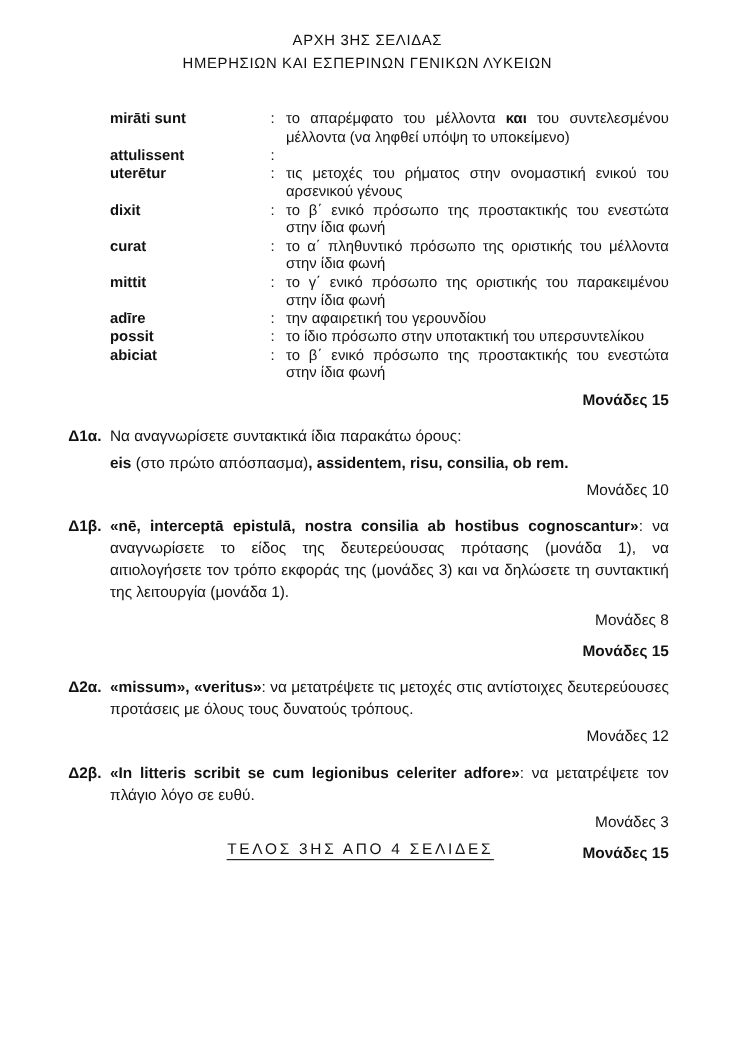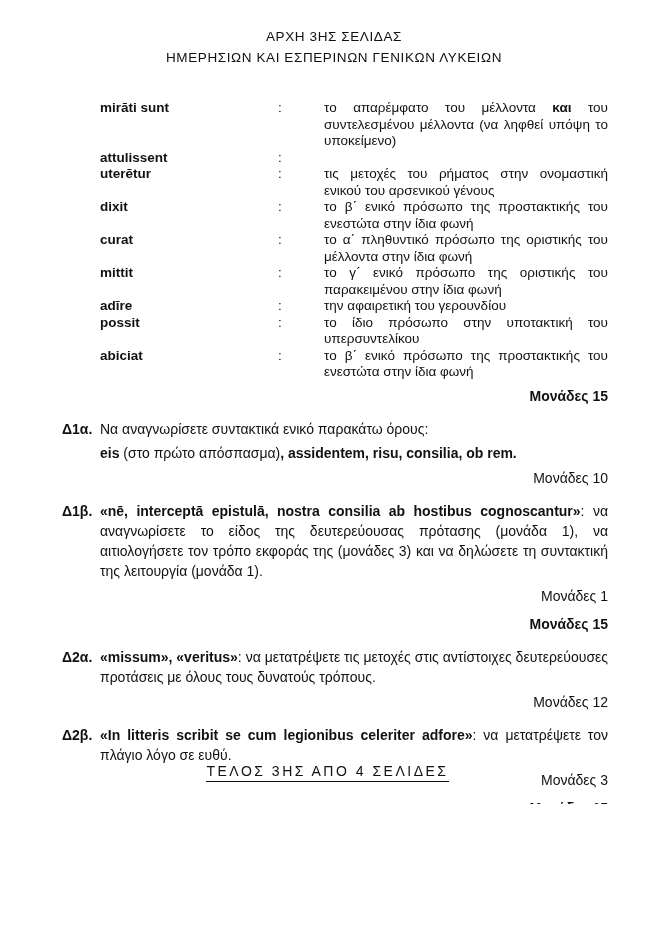--- a/index.html
+++ b/index.html
@@ -23,21 +23,21 @@
     font-size: 13.5px;
     line-height: 21px;
     letter-spacing: 0.6px;
   }
   
   .vocab {
     margin: 32px 60px 0 100px;
     font-size: 13.5px;
     line-height: 16.5px;
   }
-  .vrow { display: flex; align-items: flex-start; gap: 32px; }
+  .vrow { display: flex; align-items: flex-start; }
   .vterm { flex: 0 0 146px; font-weight: bold; }
   .vcolon { flex: 0 0 14px; }
   .vdef { flex: 1 1 auto; text-align: justify; }
   .seg-bold { font-weight: bold; }
   
   .points { text-align: right; font-size: 14px; }
   .vocab-points {
     margin: 7px 60px 0 0;
     font-weight: bold;
   }
@@ -144,42 +144,42 @@
 
   <div class="points vocab-points">Μονάδες 15</div>
 
   <div class="sections">
 
       <div class="section">
         <div class="sec-flex">
           <div class="slabel">Δ1α.</div>
           <div class="sbody">
 
-              <p class="spara"><span>Να αναγνωρίσετε συντακτικά ενικό παρακάτω όρους:</span></p>
+              <p class="spara"><span>Να αναγνωρίσετε συντακτικά ίδια παρακάτω όρους:</span></p>
 
               <p class="spara"><span class="seg-bold">eis</span><span> (στο πρώτο απόσπασμα)</span><span class="seg-bold">, assidentem, risu, consilia, ob rem.</span></p>
             </div>
         </div>
         <div class="sec-points">
 
             <div class="points" style="font-weight: normal;">Μονάδες 10</div>
           </div>
       </div>
 
       <div class="section">
         <div class="sec-flex">
           <div class="slabel">Δ1β.</div>
           <div class="sbody">
 
               <p class="spara"><span class="seg-bold">«nē, interceptā epistulā, nostra consilia ab hostibus cognoscantur»</span><span>: να αναγνωρίσετε το είδος της δευτερεύουσας πρότασης (μονάδα 1), να αιτιολογήσετε τον τρόπο εκφοράς της (μονάδες 3) και να δηλώσετε τη συντακτική της λειτουργία (μονάδα 1).</span></p>
             </div>
         </div>
         <div class="sec-points">
 
-            <div class="points" style="font-weight: normal;">Μονάδες 1</div>
+            <div class="points" style="font-weight: normal;">Μονάδες 8</div>
 
             <div class="points" style="font-weight: bold;">Μονάδες 15</div>
           </div>
       </div>
 
       <div class="section">
         <div class="sec-flex">
           <div class="slabel">Δ2α.</div>
           <div class="sbody">
 

